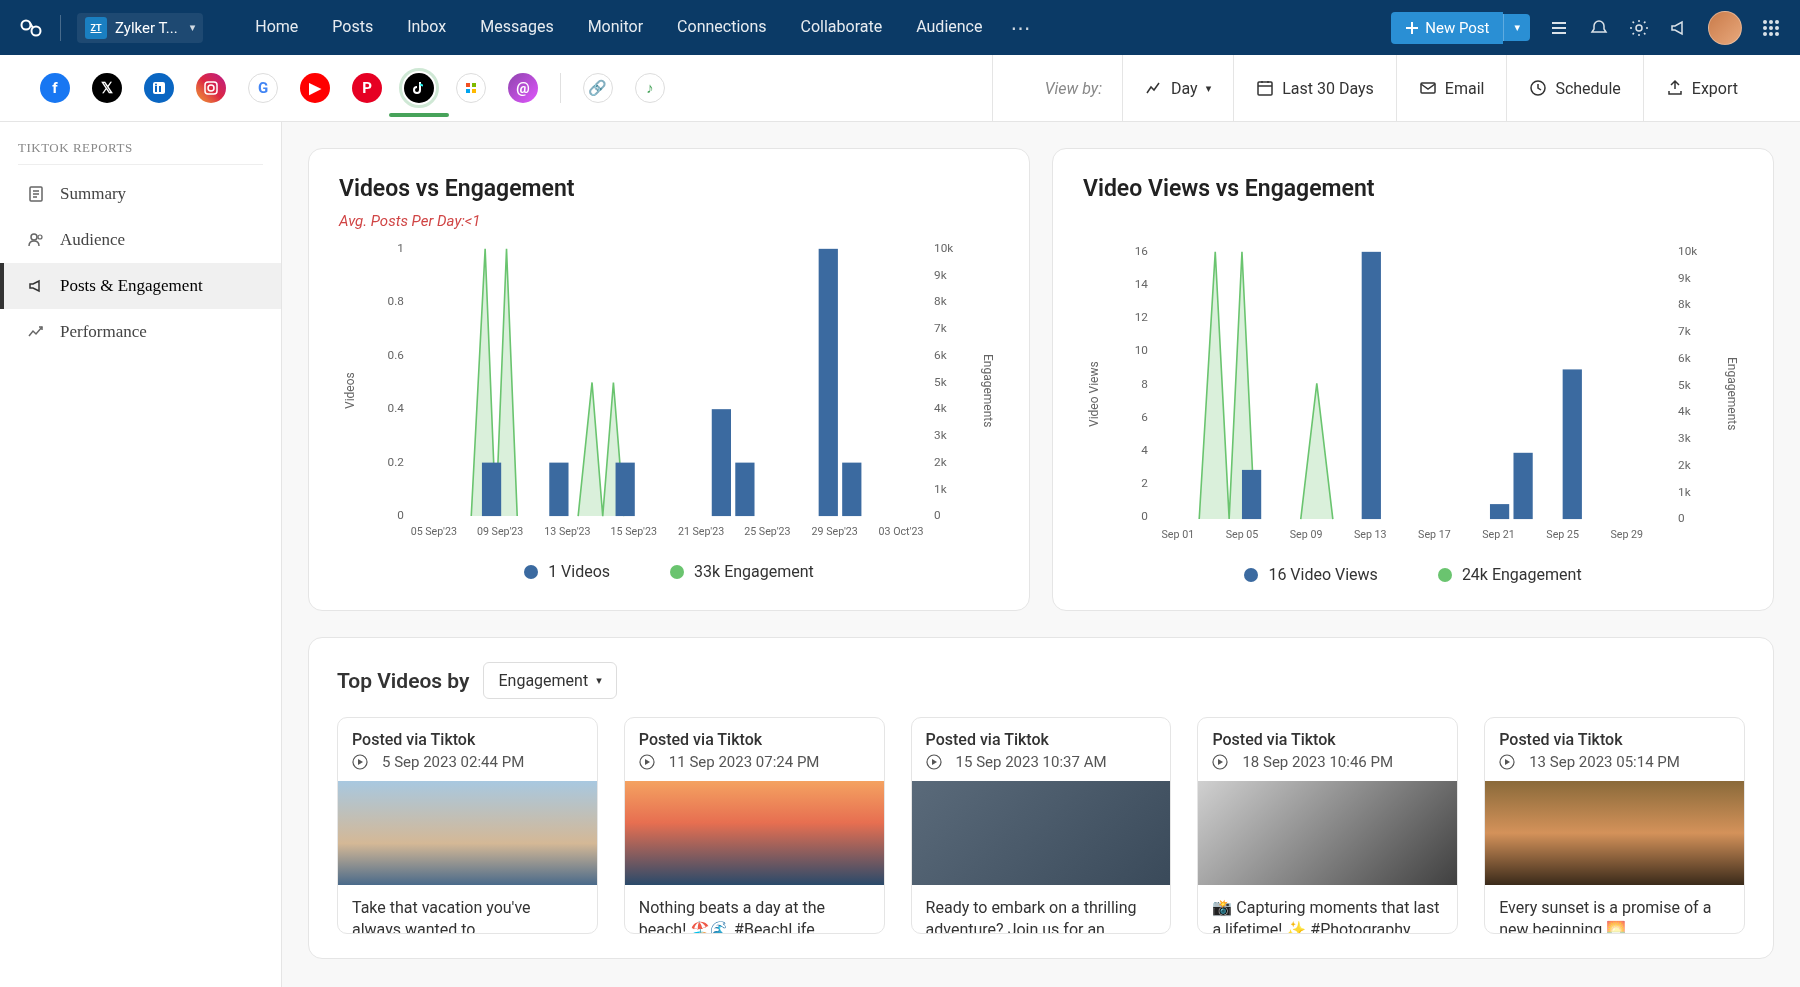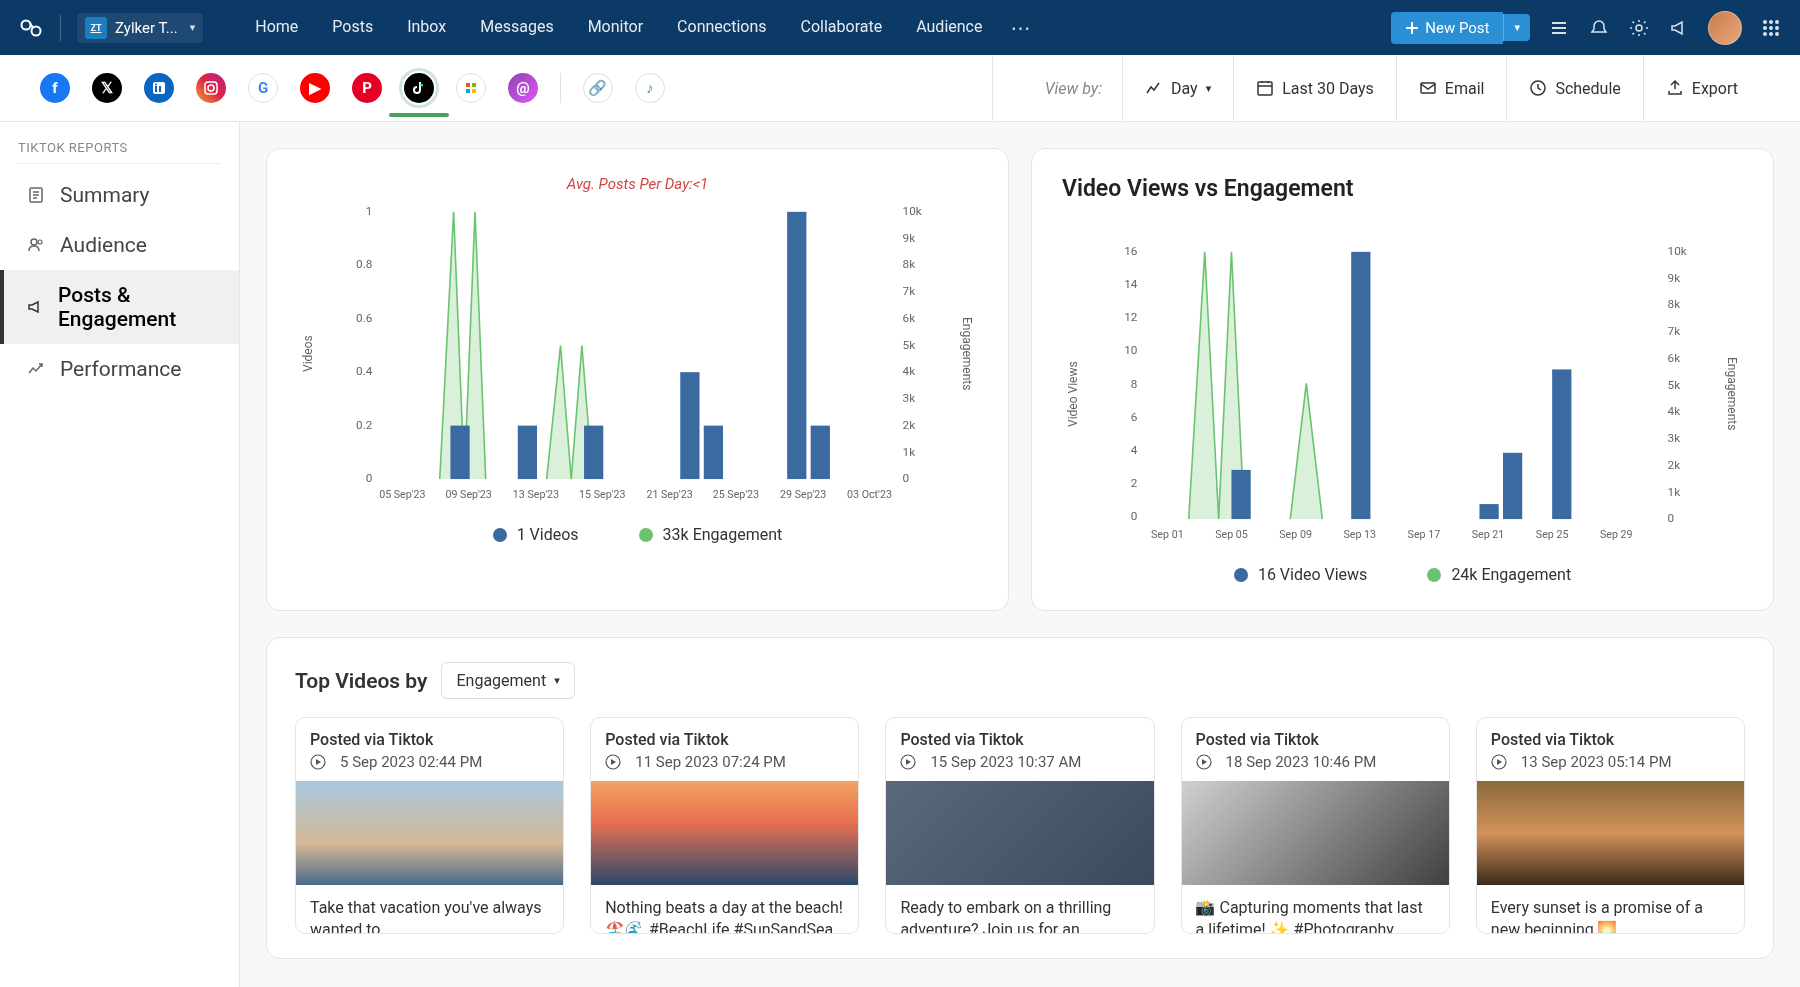--- a/index.html
+++ b/index.html
@@ -30,32 +30,32 @@
 .soc-tt::after{content:'';position:absolute;bottom:-14px;left:50%;transform:translateX(-50%);width:60px;height:4px;background:#47a35a;border-radius:2px;}
 .soc-ms { background:#fff; border:1px solid #ddd; color:#4f6bed; } .soc-th { background: linear-gradient(135deg,#8e44ad,#e056fd); }
 .soc-sep { width:1px; height:30px; background:#e0e0e0; }
 .soc-gen1 { background:#fff; border:1px solid #ddd; color:#666; } .soc-gen2 { background:#fff; border:1px solid #ddd; color:#47a35a; }
 
 .sub-right { margin-left: auto; display: flex; align-items: center; gap: 0; border-left: 1px solid #e5e5e5; height: 100%; padding-left: 32px; }
 .view-label { font-style: italic; color: #888; padding: 0 20px; font-size: 16px; }
 .sub-btn { padding: 0 22px; height: 100%; display: flex; align-items: center; gap: 8px; border-left: 1px solid #e5e5e5; font-size: 16px; color: #333; cursor: pointer; }
 
 .main { display: flex; height: calc(987px - 122px); }
-.sidebar { width: 240px; background: #fff; border-right: 1px solid #e5e5e5; padding-top: 18px; }
+.sidebar { width: 282px; background: #fff; border-right: 1px solid #e5e5e5; padding-top: 18px; font-family: Liberation Serif, serif; }
 .sb-title { font-size: 13px; color: #888; letter-spacing: 0.5px; padding: 0 18px 8px; }
 .sb-hr { border: none; border-top: 1px solid #eee; margin: 0 18px 6px; }
-.sb-item { display: flex; align-items: center; gap: 14px; padding: 13px 22px; cursor: pointer; font-size: 21px; color: #444; border-left: 4px solid transparent; }
+.sb-item { display: flex; align-items: center; gap: 14px; padding: 13px 22px; cursor: pointer; font-size: 17px; color: #444; border-left: 4px solid transparent; }
 .sb-item.active { background: #f0f0f0; border-left-color: #333; color: #000; font-weight: 500; }
 .sb-icon { width: 20px; height: 20px; display: flex; align-items: center; justify-content: center; }
 
 .content { flex: 1; padding: 26px 26px 0; overflow: hidden; }
 .cards-row { display: flex; gap: 22px; margin-bottom: 26px; }
 .card { flex: 1; background: #fff; border: 1px solid #e5e5e5; border-radius: 14px; padding: 26px 30px; }
 .card-title { font-size: 23px; font-weight: 600; color: #222; margin-bottom: 10px; }
-.avg-note { text-align: center; font-style: italic; color: #d04545; font-size: 15px; margin-bottom: 6px; }
+.avg-note { text-align: left; font-style: italic; color: #d04545; font-size: 15px; margin-bottom: 6px; }
 .chart-wrap { position: relative; height: 310px; display: flex; }
 .y-label-l { writing-mode: vertical-rl; transform: rotate(180deg); text-align: center; font-size: 12px; color: #666; padding: 0 4px; }
 .y-label-r { writing-mode: vertical-rl; text-align: center; font-size: 12px; color: #666; padding: 0 4px; }
 .chart-svg { flex: 1; }
 .legend { display: flex; justify-content: center; gap: 60px; margin-top: 16px; font-size: 16px; }
 .legend-item { display: flex; align-items: center; gap: 10px; }
 .dot { width: 14px; height: 14px; border-radius: 50%; }
 .dot-blue { background: #3b6aa0; } .dot-green { background: #6ac46f; }
 
 .top-videos-card { background: #fff; border: 1px solid #e5e5e5; border-radius: 14px; padding: 24px 28px; }
@@ -269,20 +269,21 @@
           </svg>
         </span>
       <span>Performance</span>
     </div>
   </div>
 
   <div class="content">
     <div class="cards-row">
 
       <div class="card">
+        <div class="card-title">Videos vs Engagement</div>
         <div class="avg-note">Avg. Posts Per Day:&lt;1</div>
         <div class="chart-wrap">
           <span class="y-label-l">Videos</span>
           <svg class="chart-svg" viewBox="0 0 560 290">
 
             <g font-size="11" fill="#666" text-anchor="end">
               <text x="32" y="15">1</text>
                 <text x="32" y="65">0.8</text>
                 <text x="32" y="115">0.6</text>
                 <text x="32" y="165">0.4</text>

